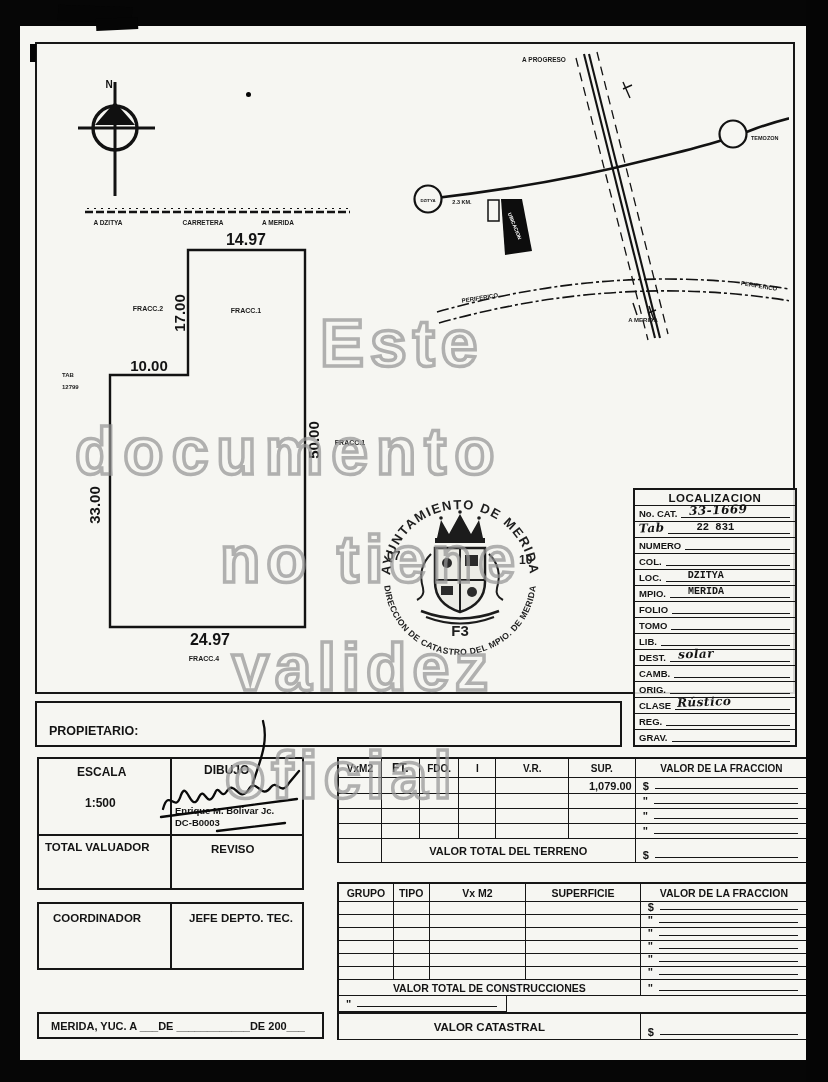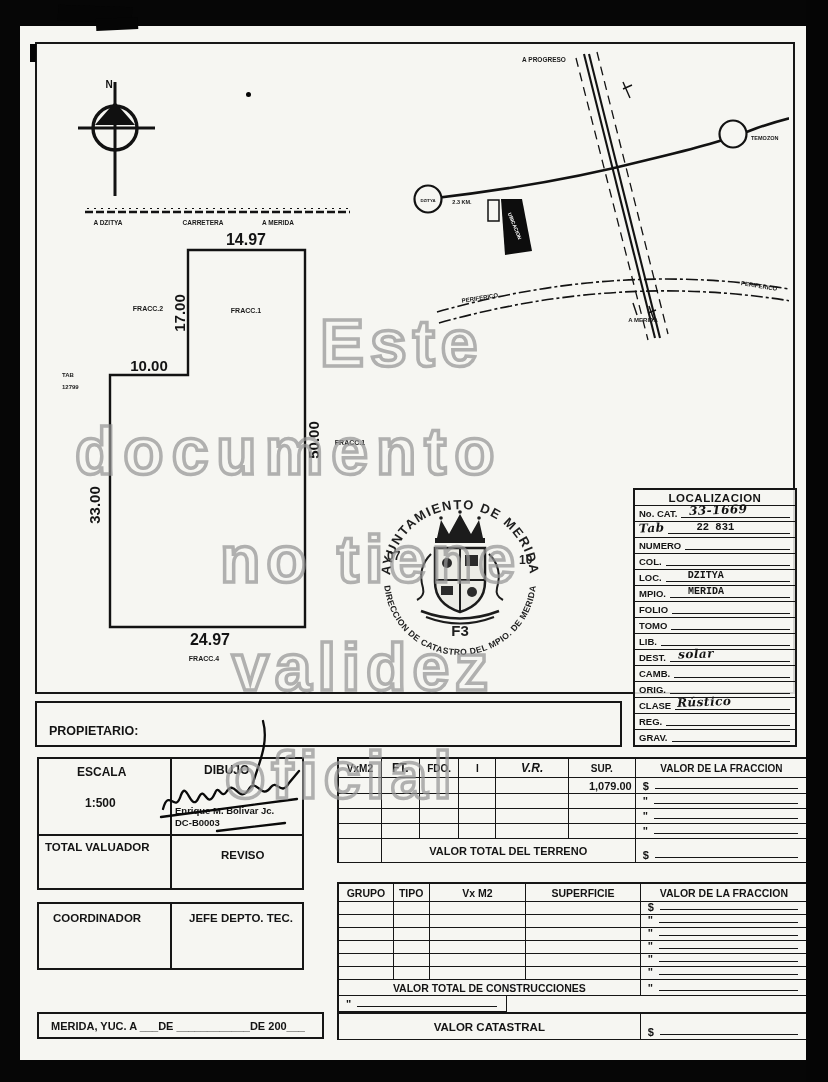--- a/index.html
+++ b/index.html
@@ -268,21 +268,21 @@
 
     <div class="bbox" style="left:17px;top:731px;width:267px;height:133px;z-index:4;">
       <div class="abs" style="left:131px;top:0;width:2px;height:129px;background:#161616;"></div>
       <div class="abs" style="left:0;top:75px;width:263px;height:2px;background:#161616;"></div>
       <span class="lbl" style="left:38px;top:6px;font-size:12px;">ESCALA</span>
       <span class="lbl" style="left:46px;top:37px;font-size:12px;">1:500</span>
       <span class="lbl" style="left:165px;top:4px;font-size:12px;">DIBUJO</span>
       <span class="abs" style="left:136px;top:46px;font-size:9.5px;font-weight:700;white-space:nowrap;">Enrique M. Bolivar Jc.</span>
       <span class="abs" style="left:136px;top:58px;font-size:9.5px;font-weight:700;">DC-B0003</span>
       <span class="lbl" style="left:6px;top:82px;font-size:11.5px;">TOTAL VALUADOR</span>
-      <span class="lbl" style="left:172px;top:90px;font-size:11.5px;margin-left:10px;">REVISO</span>
+      <span class="lbl" style="left:172px;top:84px;font-size:11.5px;">REVISO</span>
 
       <svg class="abs" style="left:118px;top:-24px;overflow:visible;z-index:8;" width="160" height="100" viewBox="0 0 160 100">
         <g stroke="#0a0a0a" stroke-width="2.3" fill="none" stroke-linecap="round">
           <path d="M6,74 C12,52 18,80 24,60 C30,44 34,80 42,62 C48,50 50,76 58,58 C62,48 64,66 70,56 C78,44 82,70 92,54 C100,42 104,66 114,52 C120,44 124,62 132,48 L142,36"></path>
           <path d="M4,82 L140,64"></path>
           <path d="M96,48 C102,28 112,8 106,-14"></path>
           <path d="M60,96 L128,88"></path>
         </g>
       </svg>
     </div>
@@ -296,21 +296,21 @@
     <div class="bbox" style="left:17px;top:986px;width:287px;height:27px;z-index:4;">
       <span class="lbl" style="left:12px;top:6px;font-size:11px;">MERIDA, YUC. A ___DE ____________DE 200___</span>
     </div>
 
     <div class="vt" style="left:317px;top:731px;width:471px;">
       <div class="row" style="height:19px;">
         <div class="c" style="width:43px;font-size:10px;">VxM2</div>
         <div class="c" style="width:38px;font-size:12px;">FT.</div>
         <div class="c" style="width:40px;font-size:10px;">FDO.</div>
         <div class="c" style="width:37px;font-size:10px;">I</div>
-        <div class="c" style="width:73px;font-size:12px;font-style:italic;">V.R.</div>
+        <div class="c" style="width:73px;font-size:10px;">V.R.</div>
         <div class="c" style="width:67px;font-size:10px;">SUP.</div>
         <div class="c" style="width:173px;font-size:10px;">VALOR DE LA FRACCION</div>
       </div>
       <div class="row" style="height:16px;">
         <div class="c" style="width:43px;"></div>
           <div class="c" style="width:38px;"></div>
         <div class="c" style="width:40px;"></div>
           <div class="c" style="width:37px;"></div>
         <div class="c" style="width:73px;"></div>
         <div class="c" style="width:67px;font-size:11px;justify-content:flex-end;padding-right:3px;">1,079.00</div>

